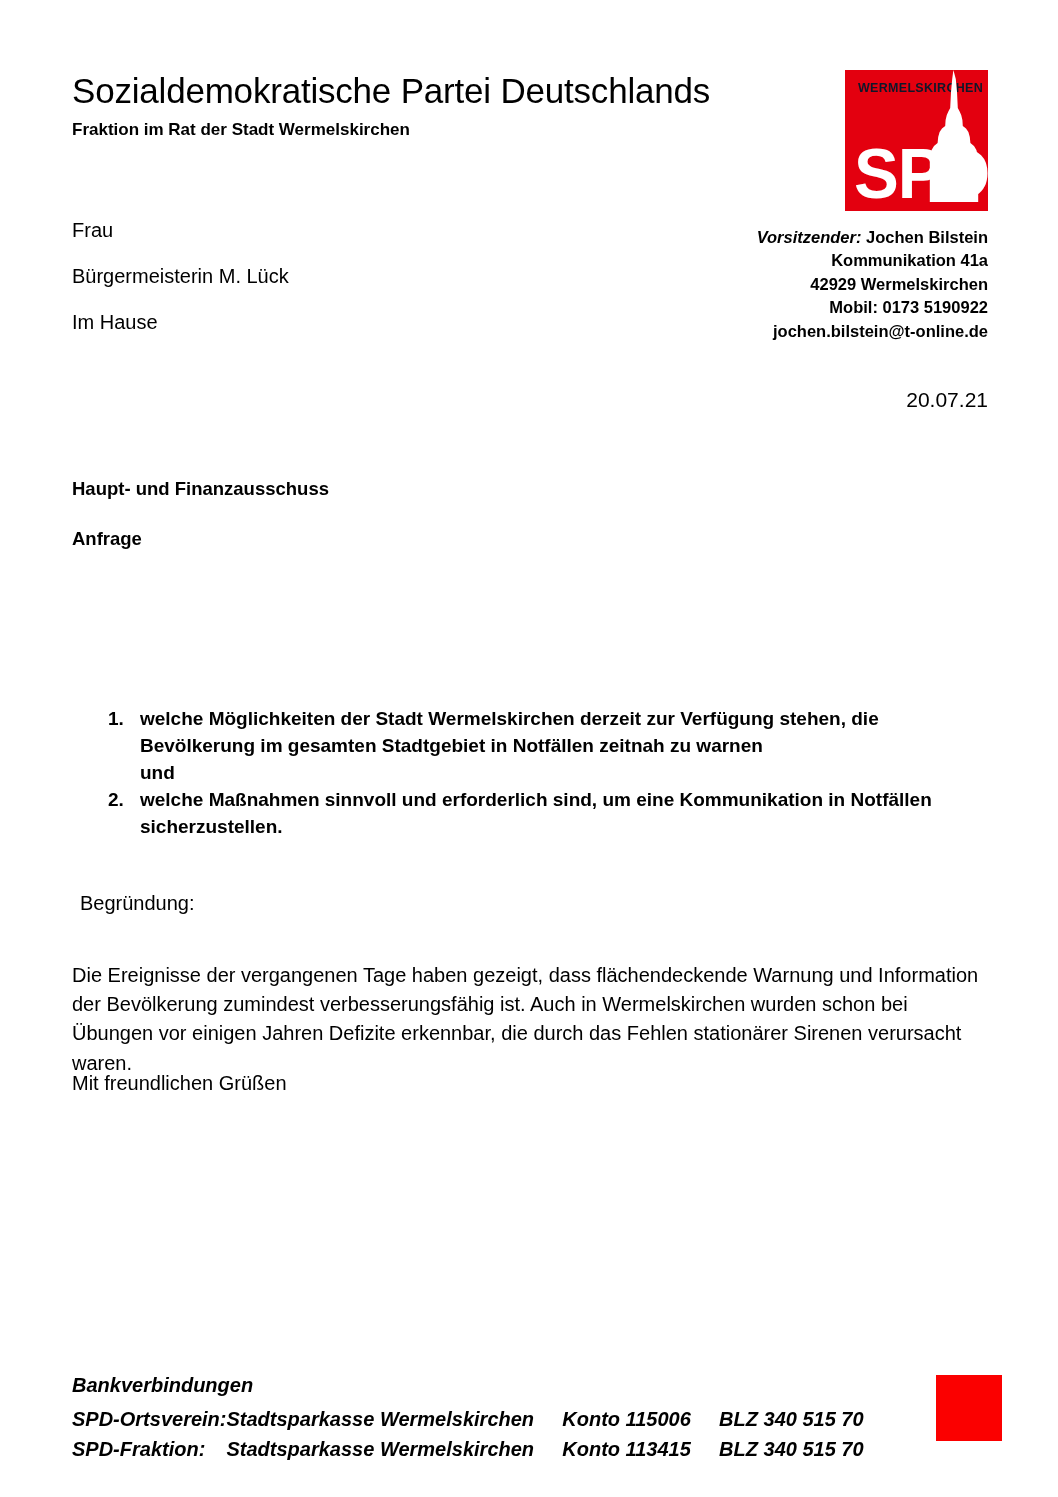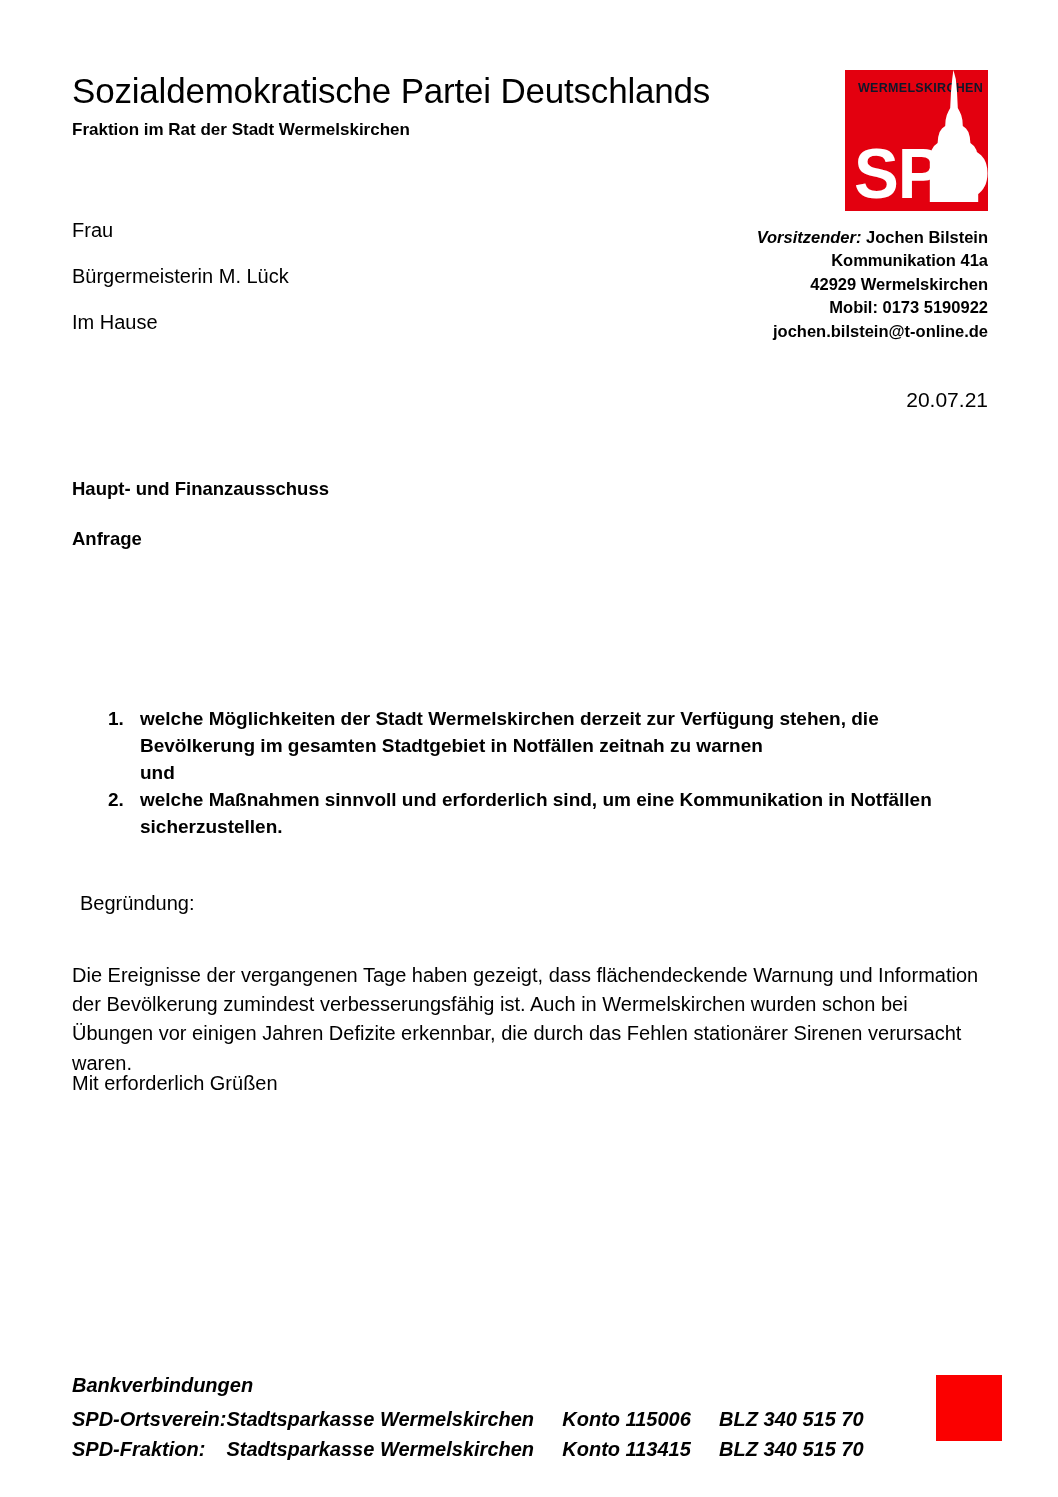--- a/index.html
+++ b/index.html
@@ -274,21 +274,21 @@
       <span class="req-num">2.</span>
       <span class="req-text">welche Maßnahmen sinnvoll und erforderlich sind, um eine Kommunikation in Notfällen sicherzustellen.</span>
     </div>
   </div>
 
   <div class="reason">
     <div class="reason-label">Begründung:</div>
     <div class="reason-body">Die Ereignisse der vergangenen Tage haben gezeigt, dass flächendeckende Warnung und Information der Bevölkerung zumindest verbesserungsfähig ist. Auch in Wermelskirchen wurden schon bei Übungen vor einigen Jahren Defizite erkennbar, die durch das Fehlen stationärer Sirenen verursacht waren.</div>
   </div>
 
-  <div class="closing">Mit erforderlich Grüßen</div>
+  <div class="closing">Mit freundlichen Grüßen</div>
 
   <div class="footer">
     <div class="footer-title">Bankverbindungen</div>
     <table class="footer-table">
       <tbody>
         <tr>
           <td class="fc-label">SPD-Ortsverein:</td>
           <td class="fc-bank">Stadtsparkasse Wermelskirchen</td>
           <td class="fc-konto">Konto 115006</td>
           <td class="fc-blz">BLZ 340 515 70</td>

